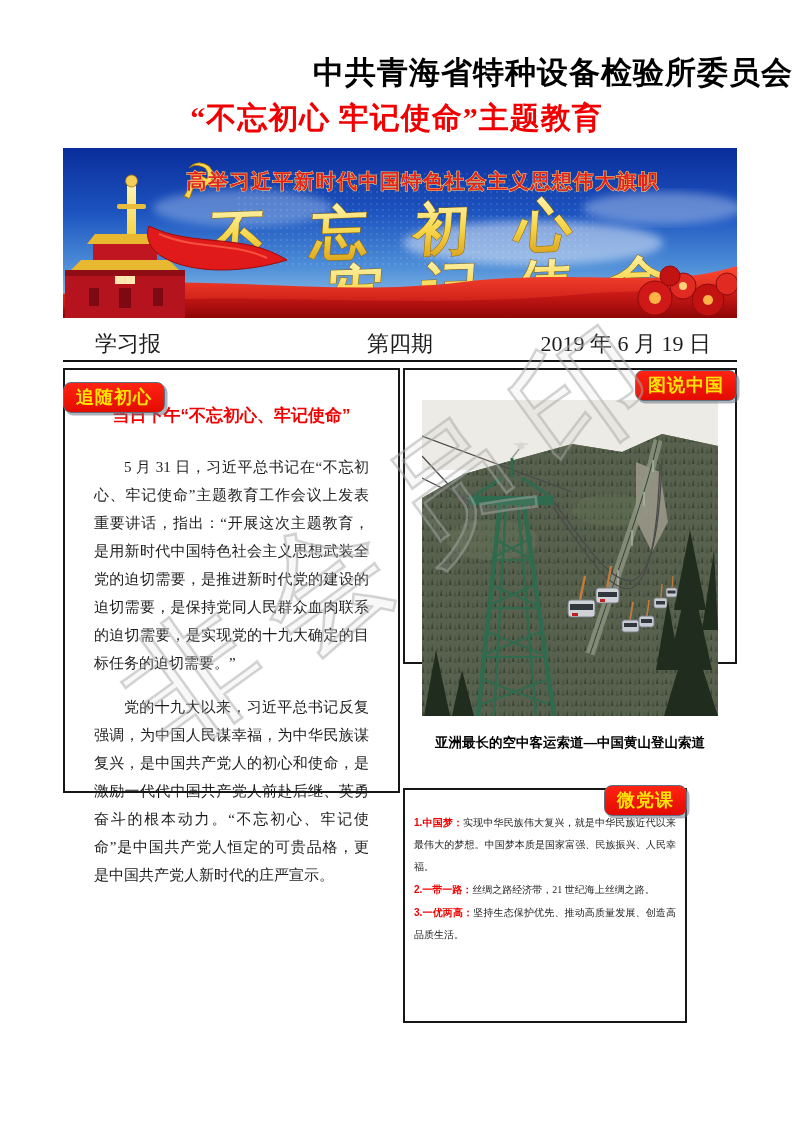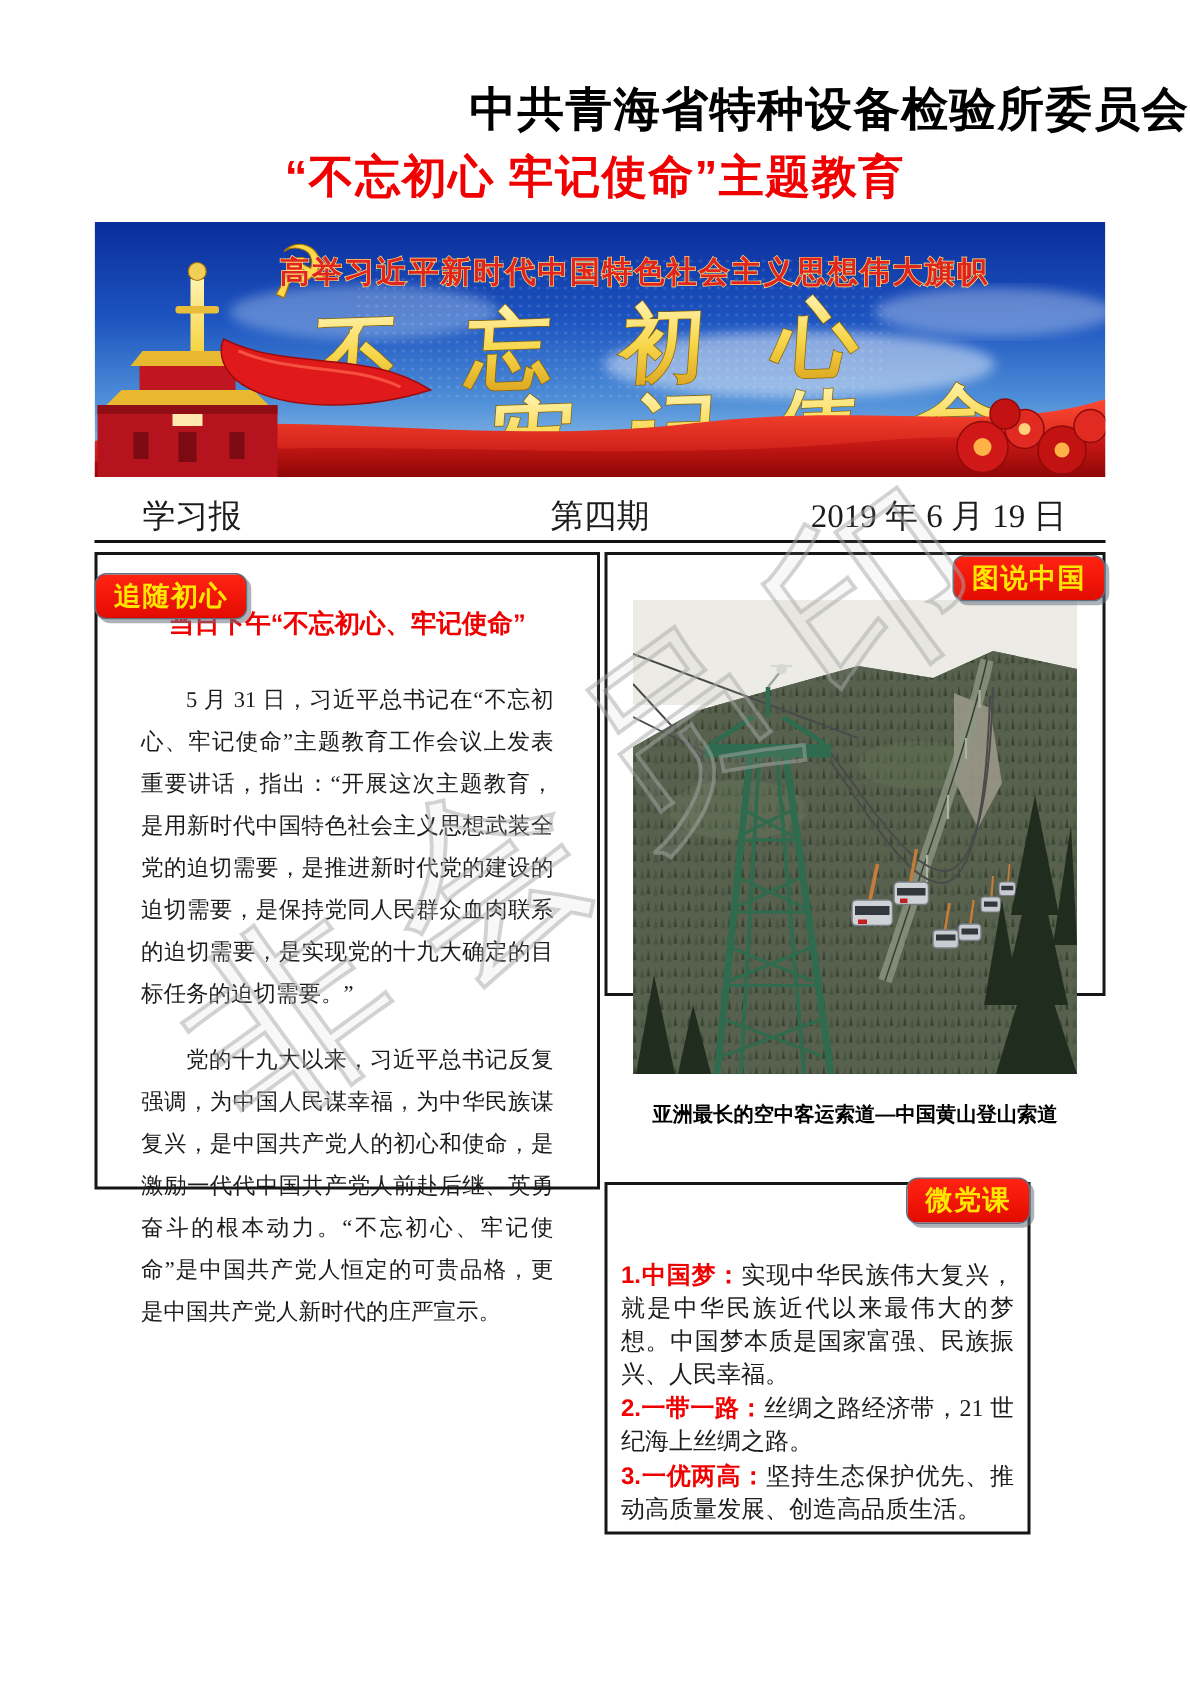--- a/index.html
+++ b/index.html
@@ -8,21 +8,21 @@
     font-family:"Liberation Serif","DejaVu Serif",serif;color:#1c1c1c;overflow:hidden;
   }
   
   .org-title{
     position:absolute;top:52px;left:0;width:100%;text-align:right;
     font-family:"Liberation Sans","DejaVu Sans",sans-serif;
     font-size:31px;font-weight:bold;color:#000;letter-spacing:1px;
   }
   .theme-title{
     position:absolute;top:98px;left:0;width:100%;text-align:center;
-    font-family:Liberation Sans, sans-serif;
+    font-family:Liberation Serif, serif;
     font-size:30px;font-weight:bold;color:#f00000;letter-spacing:1px;
   }
   
   .banner{position:absolute;top:148px;left:63px;width:674px;height:170px;overflow:hidden;}
   .banner svg{display:block;}
   
   .masthead{
     position:absolute;top:327px;left:63px;width:674px;height:33px;
     border-bottom:2.5px solid #111;font-size:22px;
   }
@@ -60,21 +60,21 @@
   .box-follow p.p1{margin-top:26px;}
   .box-daily  p.p1{padding-top:56px;}
   
   .photo{display:block;margin:30px auto 0;}
   .caption{
     margin-top:18px;text-align:center;
     font-family:"Liberation Sans","DejaVu Sans",sans-serif;
     font-size:13.5px;font-weight:bold;color:#000;
   }
   
-  .lesson-items{padding:50px 9px 0 9px;font-size:16px;line-height:22px;text-align:justify;}
+  .lesson-items{padding:22px 9px 0 9px;font-size:10px;line-height:22px;text-align:justify;}
   .lesson-item{margin:0 0 1px 0;}
   .lesson-lead{color:#f00000;font-weight:bold;font-family:"Liberation Sans","DejaVu Sans",sans-serif;}
   
   .watermark{
     position:absolute;left:40px;top:440px;width:720px;text-align:center;
     font-size:132px;letter-spacing:28px;font-family:"Liberation Serif","DejaVu Serif",serif;
     transform:rotate(-36deg);transform-origin:center center;
     color:rgba(190,190,190,0.10);-webkit-text-stroke:2.5px rgba(168,168,168,0.50);
     z-index:40;pointer-events:none;white-space:nowrap;
   }

